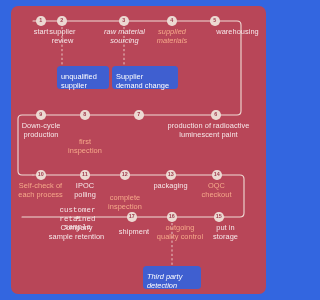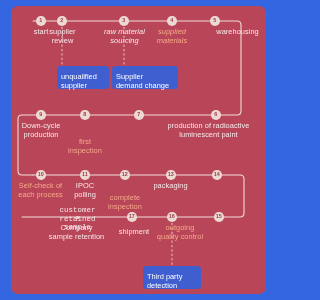--- a/index.html
+++ b/index.html
@@ -87,27 +87,29 @@
   <div class="node" style="left:36px;top:170px;">10</div>
   <div class="node" style="left:80px;top:170px;">11</div>
   <div class="node" style="left:120px;top:170px;">12</div>
   <div class="node" style="left:166px;top:170px;">13</div>
   <div class="node" style="left:212px;top:170px;">14</div>
 
   <div class="lbl hl" style="left:14px;top:182px;width:53px;">Self-check of<br>each process</div>
   <div class="lbl" style="left:68px;top:182px;width:34px;">IPOC<br>polling</div>
   <div class="lbl hl" style="left:102px;top:194px;width:46px;">complete<br>inspection</div>
   <div class="lbl" style="left:148px;top:182px;width:45px;">packaging</div>
+  <div class="lbl hl" style="left:198px;top:182px;width:37px;">OQC<br>checkout</div>
 
   <div class="lbl" style="left:44px;top:206px;width:67px;font-family:Liberation Mono, monospace;">customer<br>retained sample</div>
 
   <div class="node small" style="left:76px;top:215.5px;"></div>
   <div class="node" style="left:127px;top:212px;">17</div>
   <div class="node" style="left:167px;top:212px;">16</div>
   <div class="node" style="left:214px;top:212px;">15</div>
 
   <div class="lbl" style="left:40px;top:224px;width:73px;">Company<br>sample retention</div>
   <div class="lbl" style="left:112px;top:228px;width:44px;">shipment</div>
   <div class="lbl hl" style="left:152px;top:224px;width:56px;">outgoing<br>quality control</div>
+  <div class="lbl" style="left:208px;top:224px;width:35px;">put in<br>storage</div>
 
-  <div class="box" style="left:143px;top:266px;width:58px;height:23px;">Third party<br>detection</div>
+  <div class="box" style="left:143px;top:266px;width:58px;height:23px;font-style:italic;">Third party<br>detection</div>
 
 </div>
 
 </body></html>

